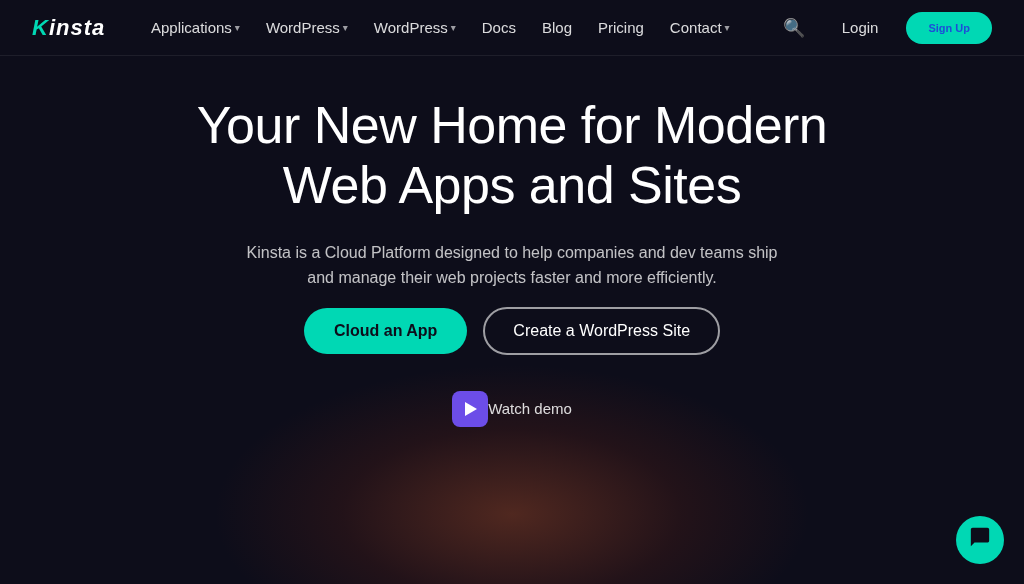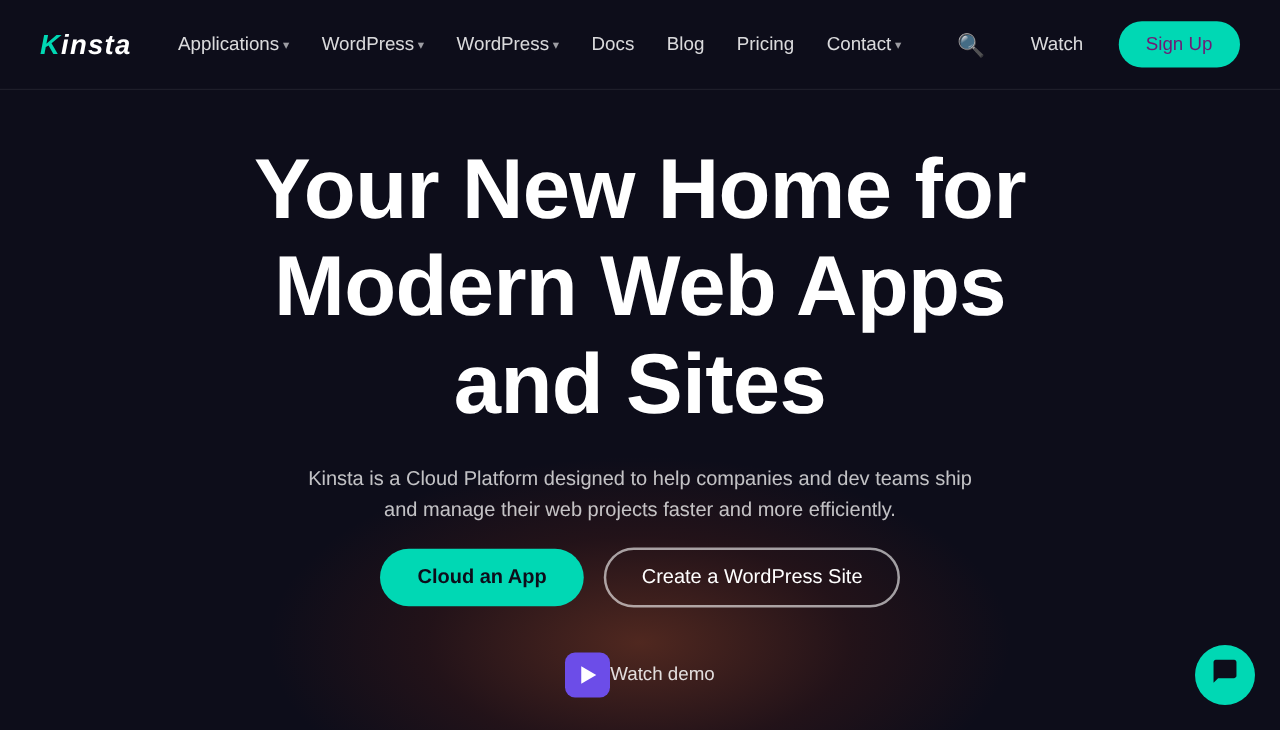--- a/index.html
+++ b/index.html
@@ -26,21 +26,21 @@
       pointer-events: none;
       z-index: 0;
     }
 
     
     nav {
       display: flex;
       align-items: center;
       justify-content: space-between;
       padding: 0 32px;
-      height: 72px;
+      height: 56px;
       background: #0d0d1a;
       border-bottom: 1px solid rgba(255,255,255,0.07);
       position: relative;
       z-index: 10;
     }
 
     .nav-links {
       display: flex;
       align-items: flex-end;
       gap: 6px;
@@ -82,45 +82,45 @@
       background: none;
       border: none;
       color: rgba(255,255,255,0.85);
       cursor: pointer;
       font-size: 15px;
       padding: 6px 12px;
     }
 
     .signup-btn {
       background: #00d8b4;
-      color: #701a75;
+      color: #1d4ed8;
       border: none;
       border-radius: 30px;
       padding: 10px 22px;
-      font-size: 15px;
-      font-weight: 400;
+      font-size: 11px;
+      font-weight: 700;
       cursor: pointer;
       white-space: nowrap;
     }
 
     
     .hero {
       position: relative;
       z-index: 1;
       display: flex;
       flex-direction: column;
       align-items: center;
       justify-content: center;
       text-align: center;
       padding: 40px 20px 20px;
     }
 
     .hero-title {
-      font-size: 68px;
-      font-weight: 700;
+      font-size: 52px;
+      font-weight: 400;
       line-height: 1.15;
       max-width: 700px;
       margin-bottom: 24px;
       letter-spacing: -0.5px;
     }
 
     .hero-subtitle {
       font-size: 16px;
       color: rgba(255,255,255,0.75);
       max-width: 560px;
@@ -258,21 +258,21 @@
         <span class="chevron">▾</span>
       </a>
     </li>
   </ul>
 
   <div class="nav-right">
     <button class="search-icon-btn">
       <span>🔍</span>
     </button>
     <button class="login-btn">
-      <span>Watch</span>
+      <span>Login</span>
     </button>
     <button class="signup-btn">
       <span>Sign Up</span>
     </button>
   </div>
 </nav>
 
 <div class="bg-glow"></div>
 
 <section class="hero">

